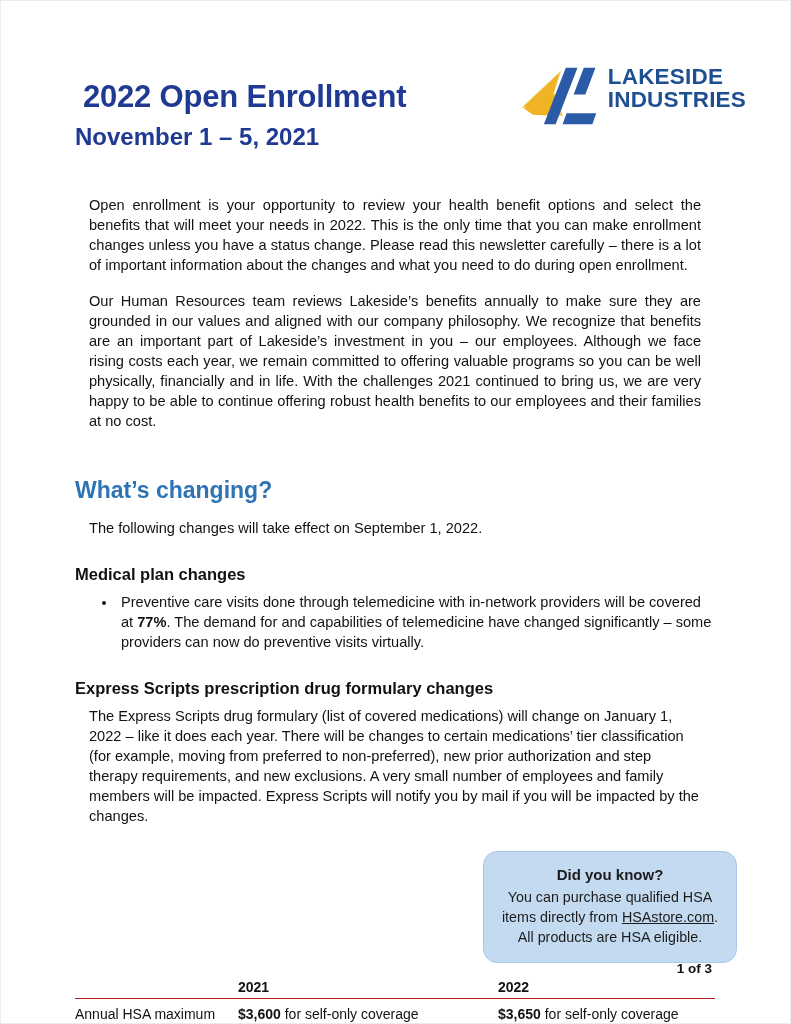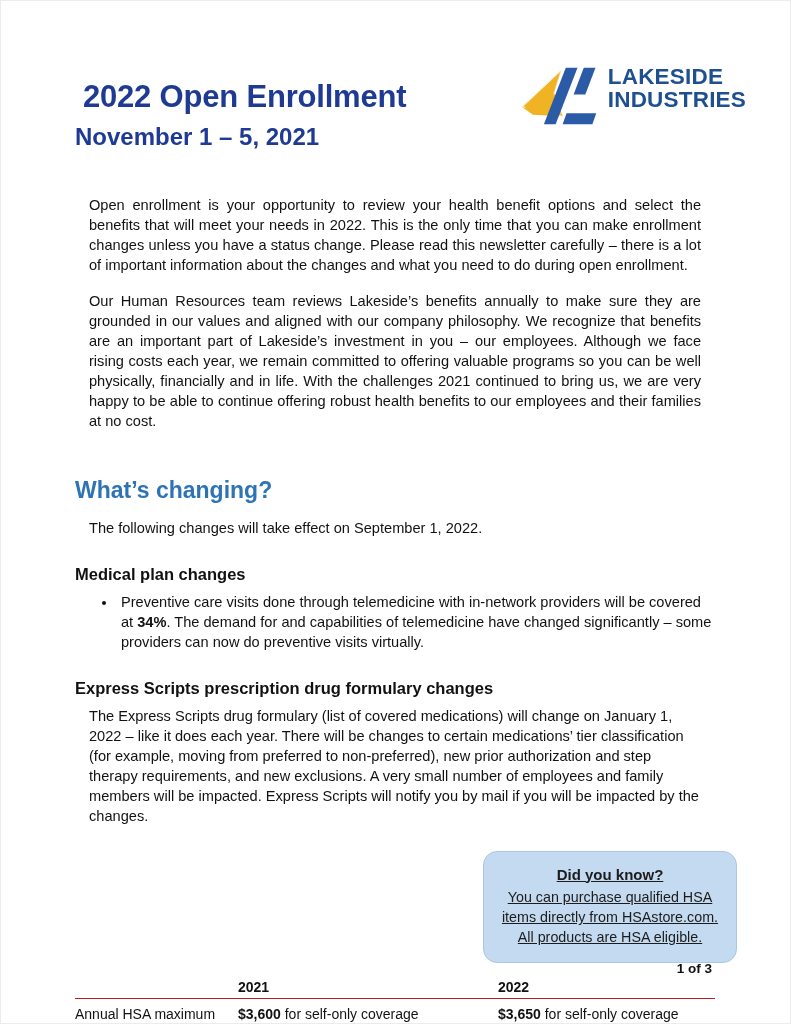--- a/index.html
+++ b/index.html
@@ -46,21 +46,20 @@
   .callout {
     margin-left: auto; margin-right: -22px;
     width: 226px; align-self: flex-start;
     background: var(--callout-bg);
     border: 1px solid var(--callout-border);
     border-radius: 14px;
     padding: 12px 13px 14px 13px;
     text-align: center;
     font-size: 14.3px; line-height: 1.42;
     color: #1c1c1c;
-    text-decoration: underline;
   }
   .callout-title { font-weight: 700; font-size: 15px; margin-bottom: 2px; }
   .callout-link { color: inherit; text-decoration: underline; cursor: pointer; }
   .hsa-table { width: 100%; border-collapse: collapse; margin-top: 16px; font-size: 14px; }
   .hsa-table thead th { text-align: left; font-weight: 700; padding: 0 0 3px 0; font-size: 14px; }
   .hsa-table tbody tr { border-top: 1px solid #b91c1c; border-bottom: 3px solid #161616; }
   .hsa-table td { padding: 5px 10px 10px 0; vertical-align: top; line-height: 1.45; }
   .arrow-cell { vertical-align: middle !important; text-align: center; font-weight: 700; font-size: 17px; padding-right: 14px !important; }
   .page-footer { position: absolute; right: 78px; bottom: 47px; font-weight: 700; font-size: 13.5px; color: #111; }
 </style>
@@ -92,21 +91,21 @@
 
   <p class="body-text justify p1">Open enrollment is your opportunity to review your health benefit options and select the benefits that will meet your needs in 2022.  This is the only time that you can make enrollment changes unless you have a status change.  Please read this newsletter carefully – there is a lot of important information about the changes and what you need to do during open enrollment.</p>
 
   <p class="body-text justify p2">Our Human Resources team reviews Lakeside’s benefits annually to make sure they are grounded in our values and aligned with our company philosophy.  We recognize that benefits are an important part of Lakeside’s investment in you – our employees.  Although we face rising costs each year, we remain committed to offering valuable programs so you can be well physically, financially and in life.  With the challenges 2021 continued to bring us, we are very happy to be able to continue offering robust health benefits to our employees and their families at no cost.</p>
 
   <h2 class="section-heading">What’s changing?</h2>
   <p class="body-text">The following changes will take effect on September 1, 2022.</p>
 
   <h3 class="sub-heading">Medical plan changes</h3>
   <ul class="bullets">
-    <li><span>Preventive care visits done through telemedicine with in-network providers will be covered at </span><strong>34%</strong><span>.  The demand for and capabilities of telemedicine have changed significantly – some providers can now do preventive visits virtually.</span></li>
+    <li><span>Preventive care visits done through telemedicine with in-network providers will be covered at </span><strong>77%</strong><span>.  The demand for and capabilities of telemedicine have changed significantly – some providers can now do preventive visits virtually.</span></li>
   </ul>
 
   <h3 class="sub-heading">Express Scripts prescription drug formulary changes</h3>
   <p class="body-text express-body">The Express Scripts drug formulary (list of covered medications) will change on January 1, 2022 – like it does each year.  There will be changes to certain medications’ tier classification (for example, moving from preferred to non-preferred), new prior authorization and step therapy requirements, and new exclusions. A very small number of employees and family members will be impacted.   Express Scripts will notify you by mail if you will be impacted by the changes.</p>
 
   <div class="hsa-row">
     <aside class="callout">
       <div class="callout-title">Did you know?</div>
       <div class="callout-body"><span>You can purchase qualified HSA items directly from </span><a class="callout-link">HSAstore.com</a><span>.  All products are HSA eligible.</span></div>
     </aside>

